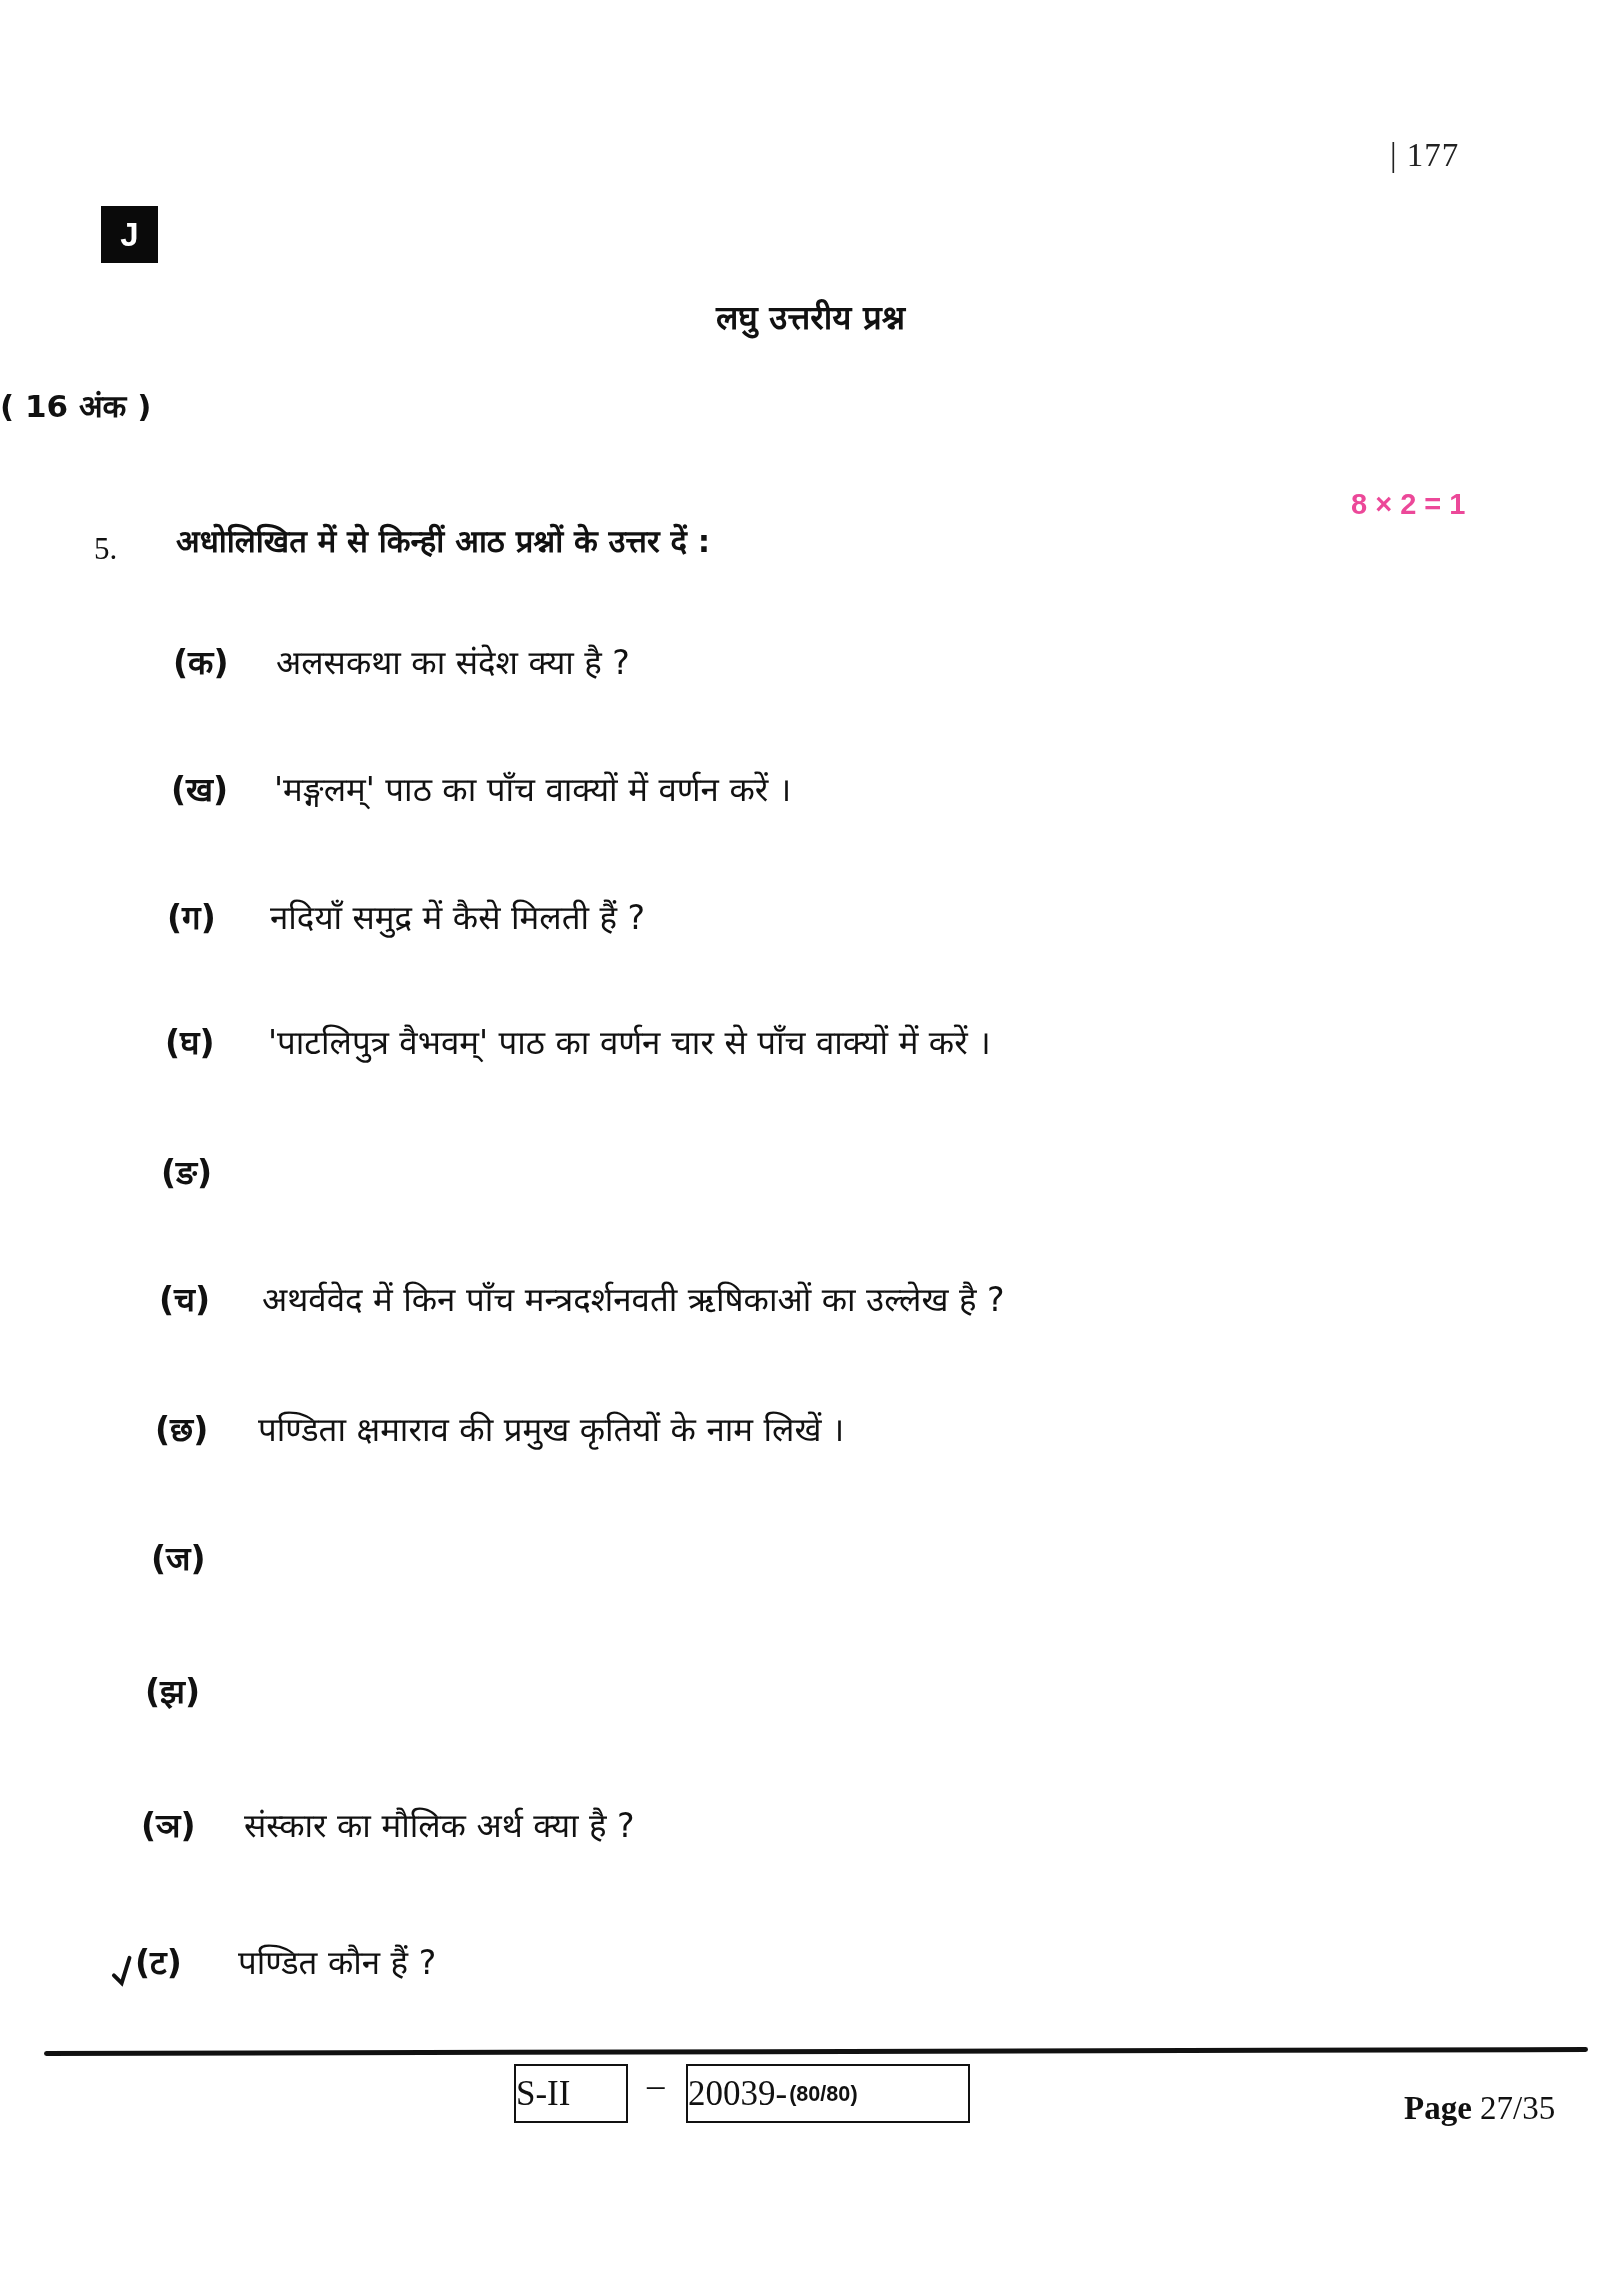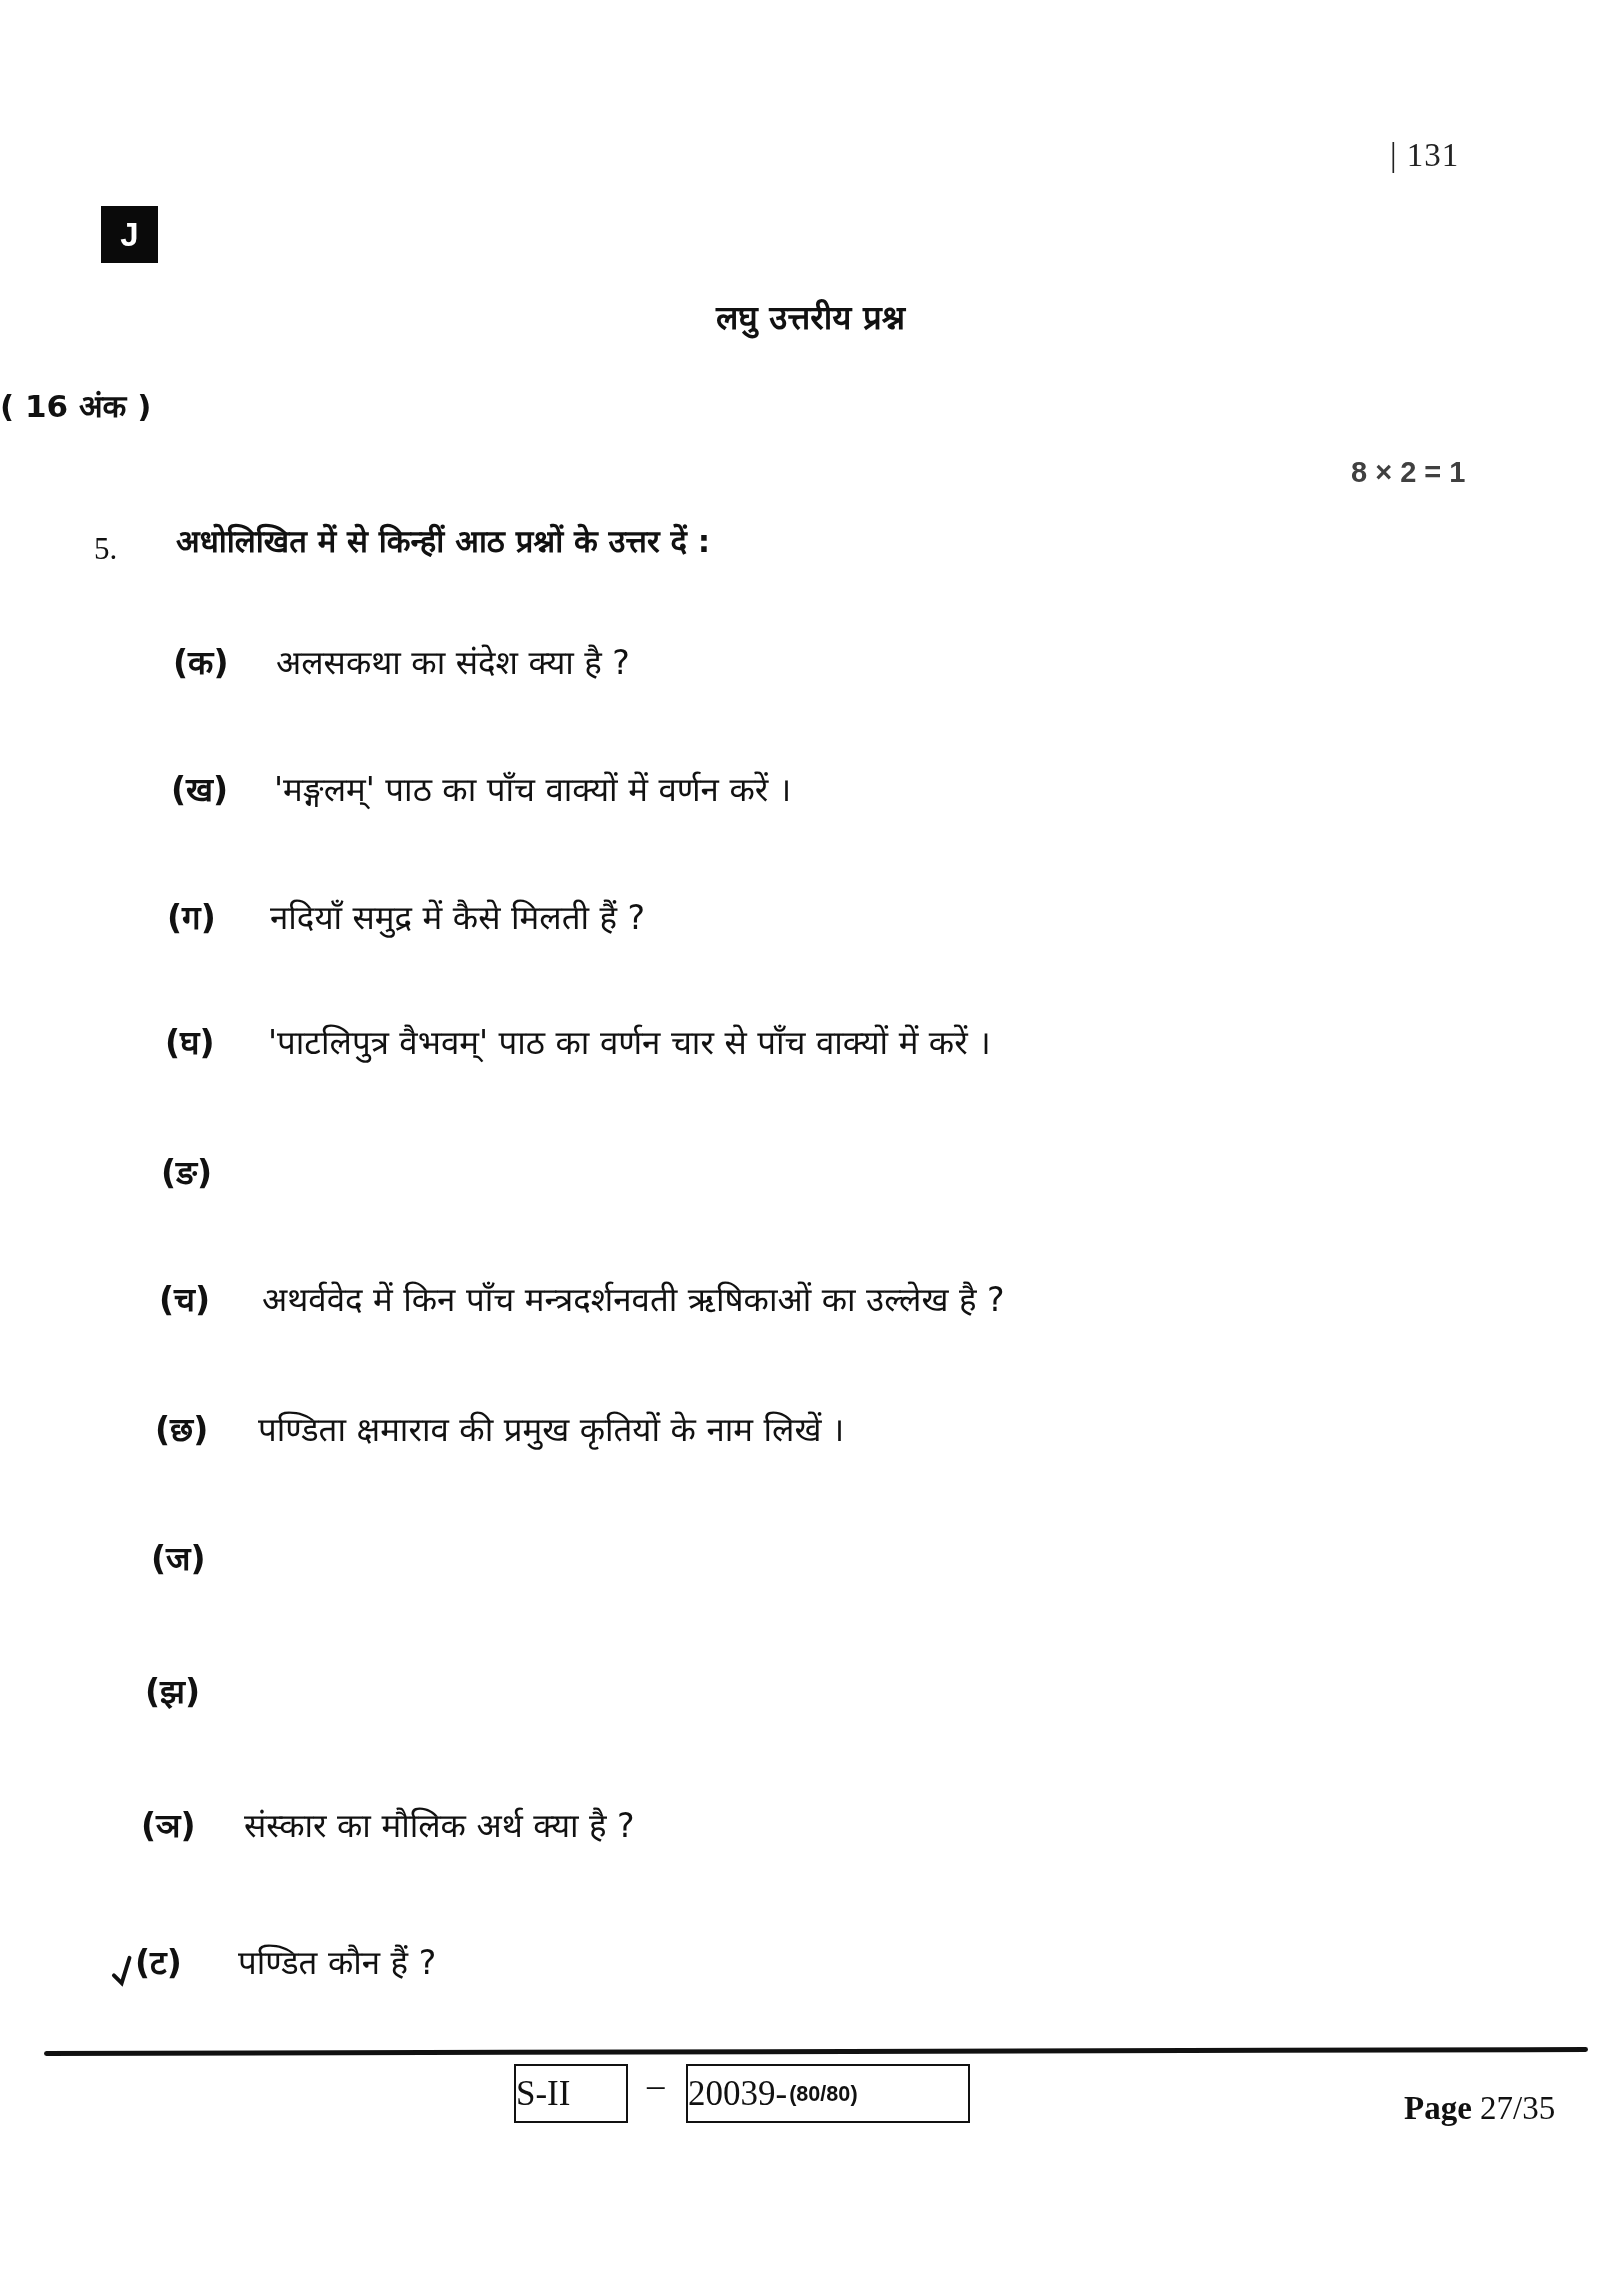--- a/index.html
+++ b/index.html
@@ -19,21 +19,21 @@
   }
   .section-title {
     left: 0; width: 1621px; top: 294px; text-align: center;
     font-size: 33px; font-weight: bold;
   }
   .section-marks {
     left: 0; width: 1621px; top: 384px; 
     font-size: 31px; font-weight: bold;
   }
   .marks-formula {
-    left: 1351px; top: 456px; font-size: 29px; font-weight: bold; color: #404040;
+    left: 1351px; top: 488px; font-size: 29px; font-weight: bold; color: #ec4899;
     font-family: "Liberation Sans", sans-serif;
   }
   .q-num {
     left: 94px; top: 531px; font-family: "Liberation Serif", serif; font-size: 31px;
   }
   .q-instr {
     left: 176px; top: 519px; font-size: 31px; font-weight: bold;
   }
   .item { position: absolute; display: flex; align-items: baseline; font-size: 33px; }
   .item .lbl { display: inline-block; width: 103px; font-weight: bold; }
@@ -55,21 +55,21 @@
     left: 1404px; top: 2090px; font-family: "Liberation Serif", serif; font-size: 33px;
   }
   .page-footer .bold { font-weight: bold; }
   .tick-mark {
     left: 110px; top: 1950px; width: 39px; height: 39px;
   }
 </style>
 </head>
 <body>
 
-<div class="abs page-num-top">| 131</div>
+<div class="abs page-num-top">| 177</div>
 <div class="abs set-badge">J</div>
 
 <div class="abs section-title">लघु उत्तरीय प्रश्न</div>
 <div class="abs section-marks">( 16 अंक )</div>
 <div class="abs marks-formula">8 × 2 = 1</div>
 
 <div class="abs q-num">5.</div>
 <div class="abs q-instr">अधोलिखित में से किन्हीं आठ प्रश्नों के उत्तर दें :</div>
 
 <div class="item" style="left:173px; top:639px;">

